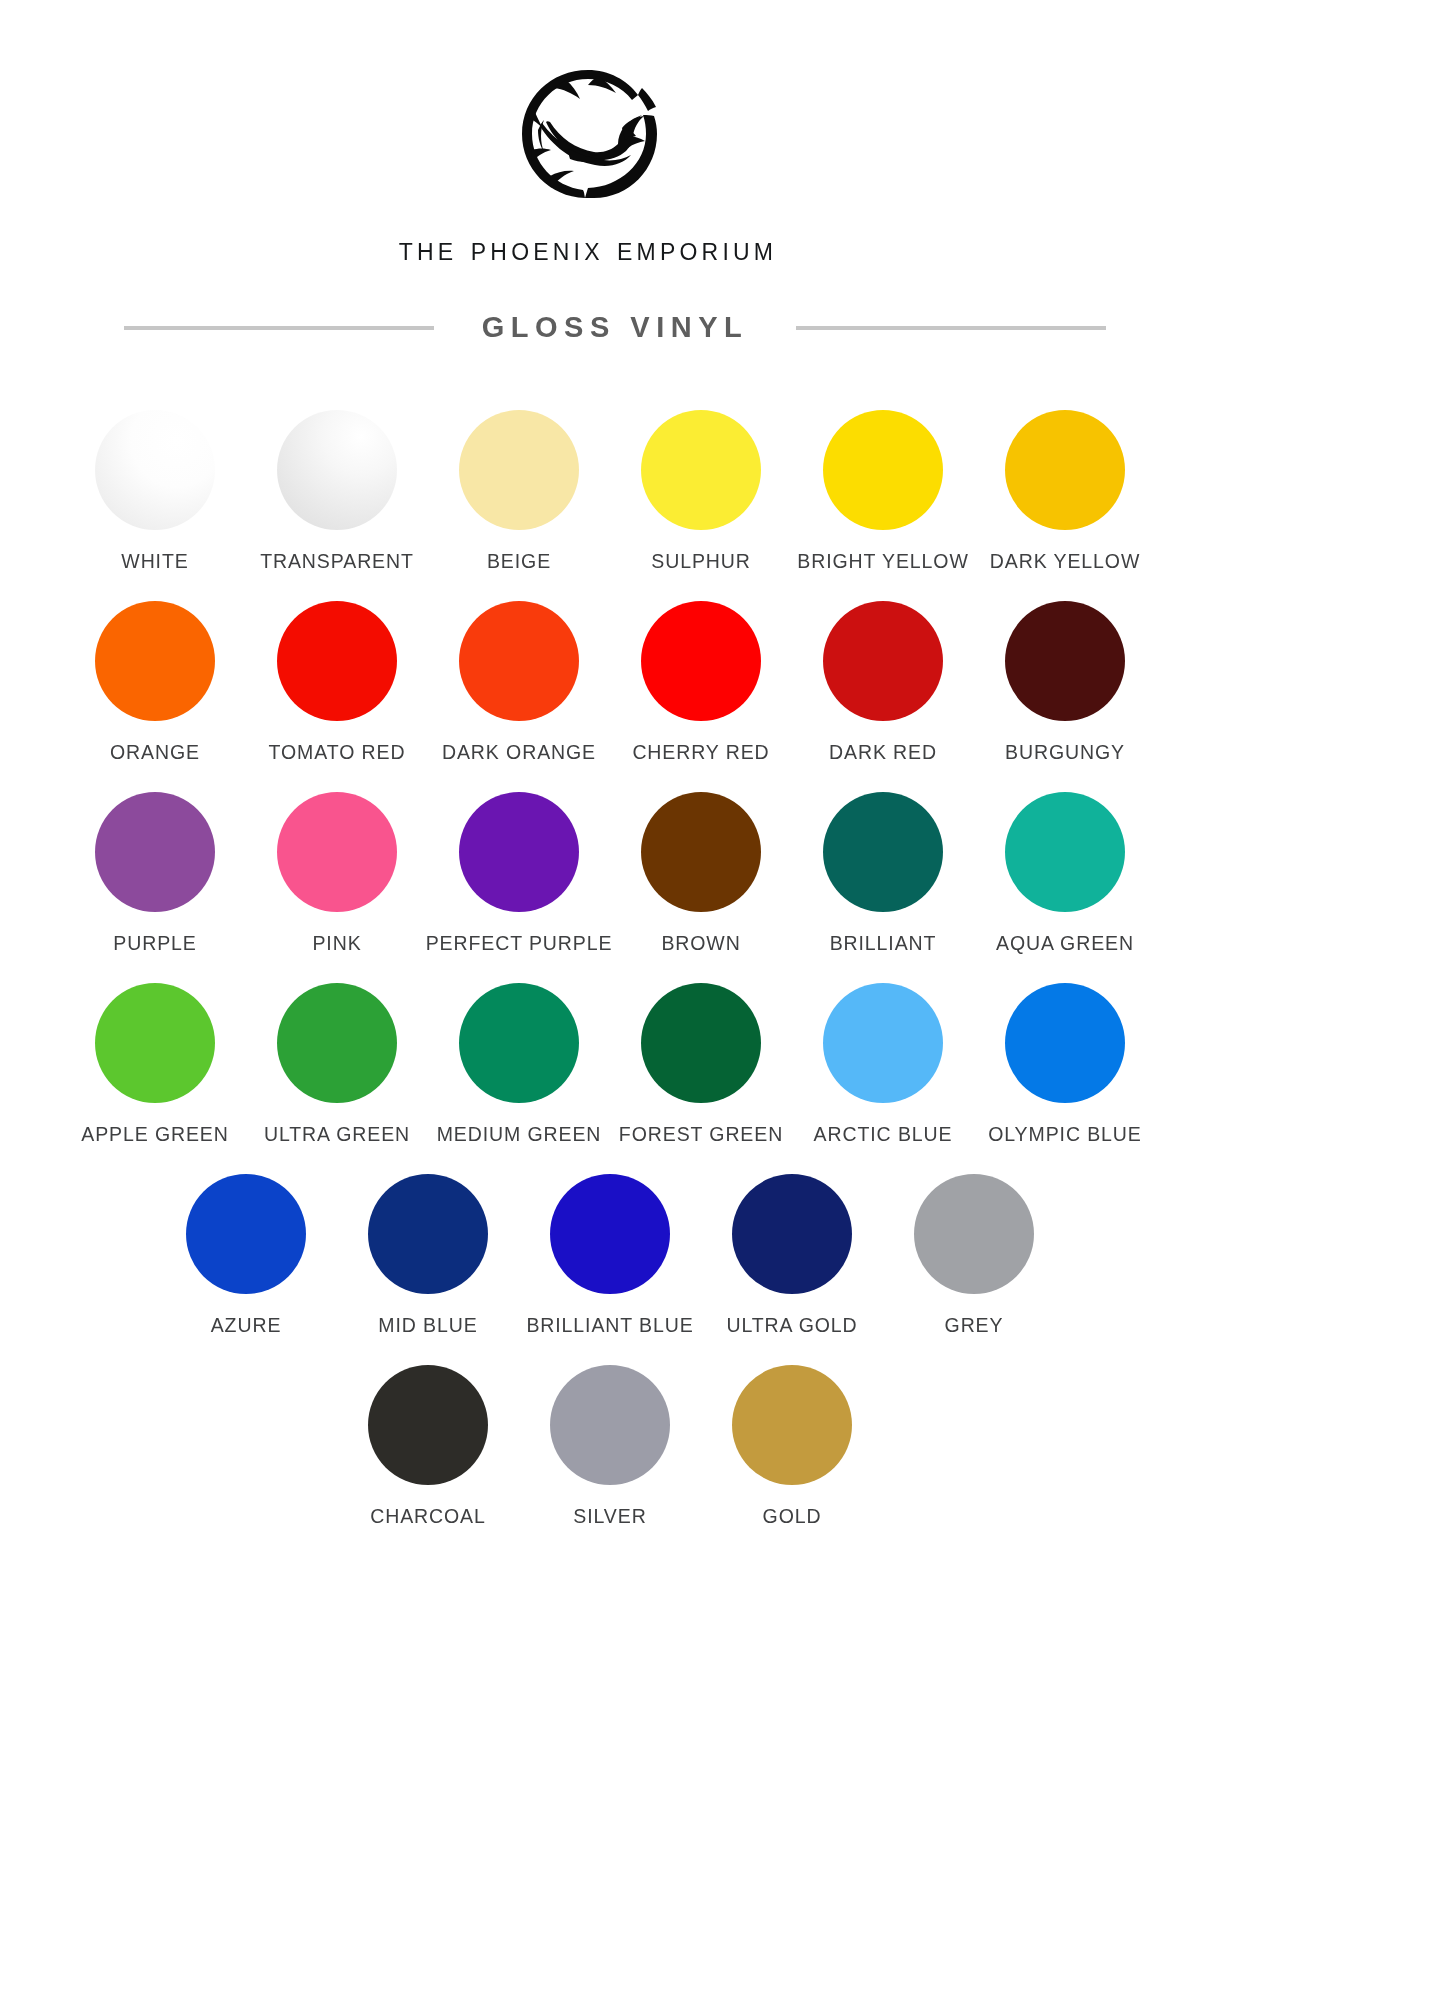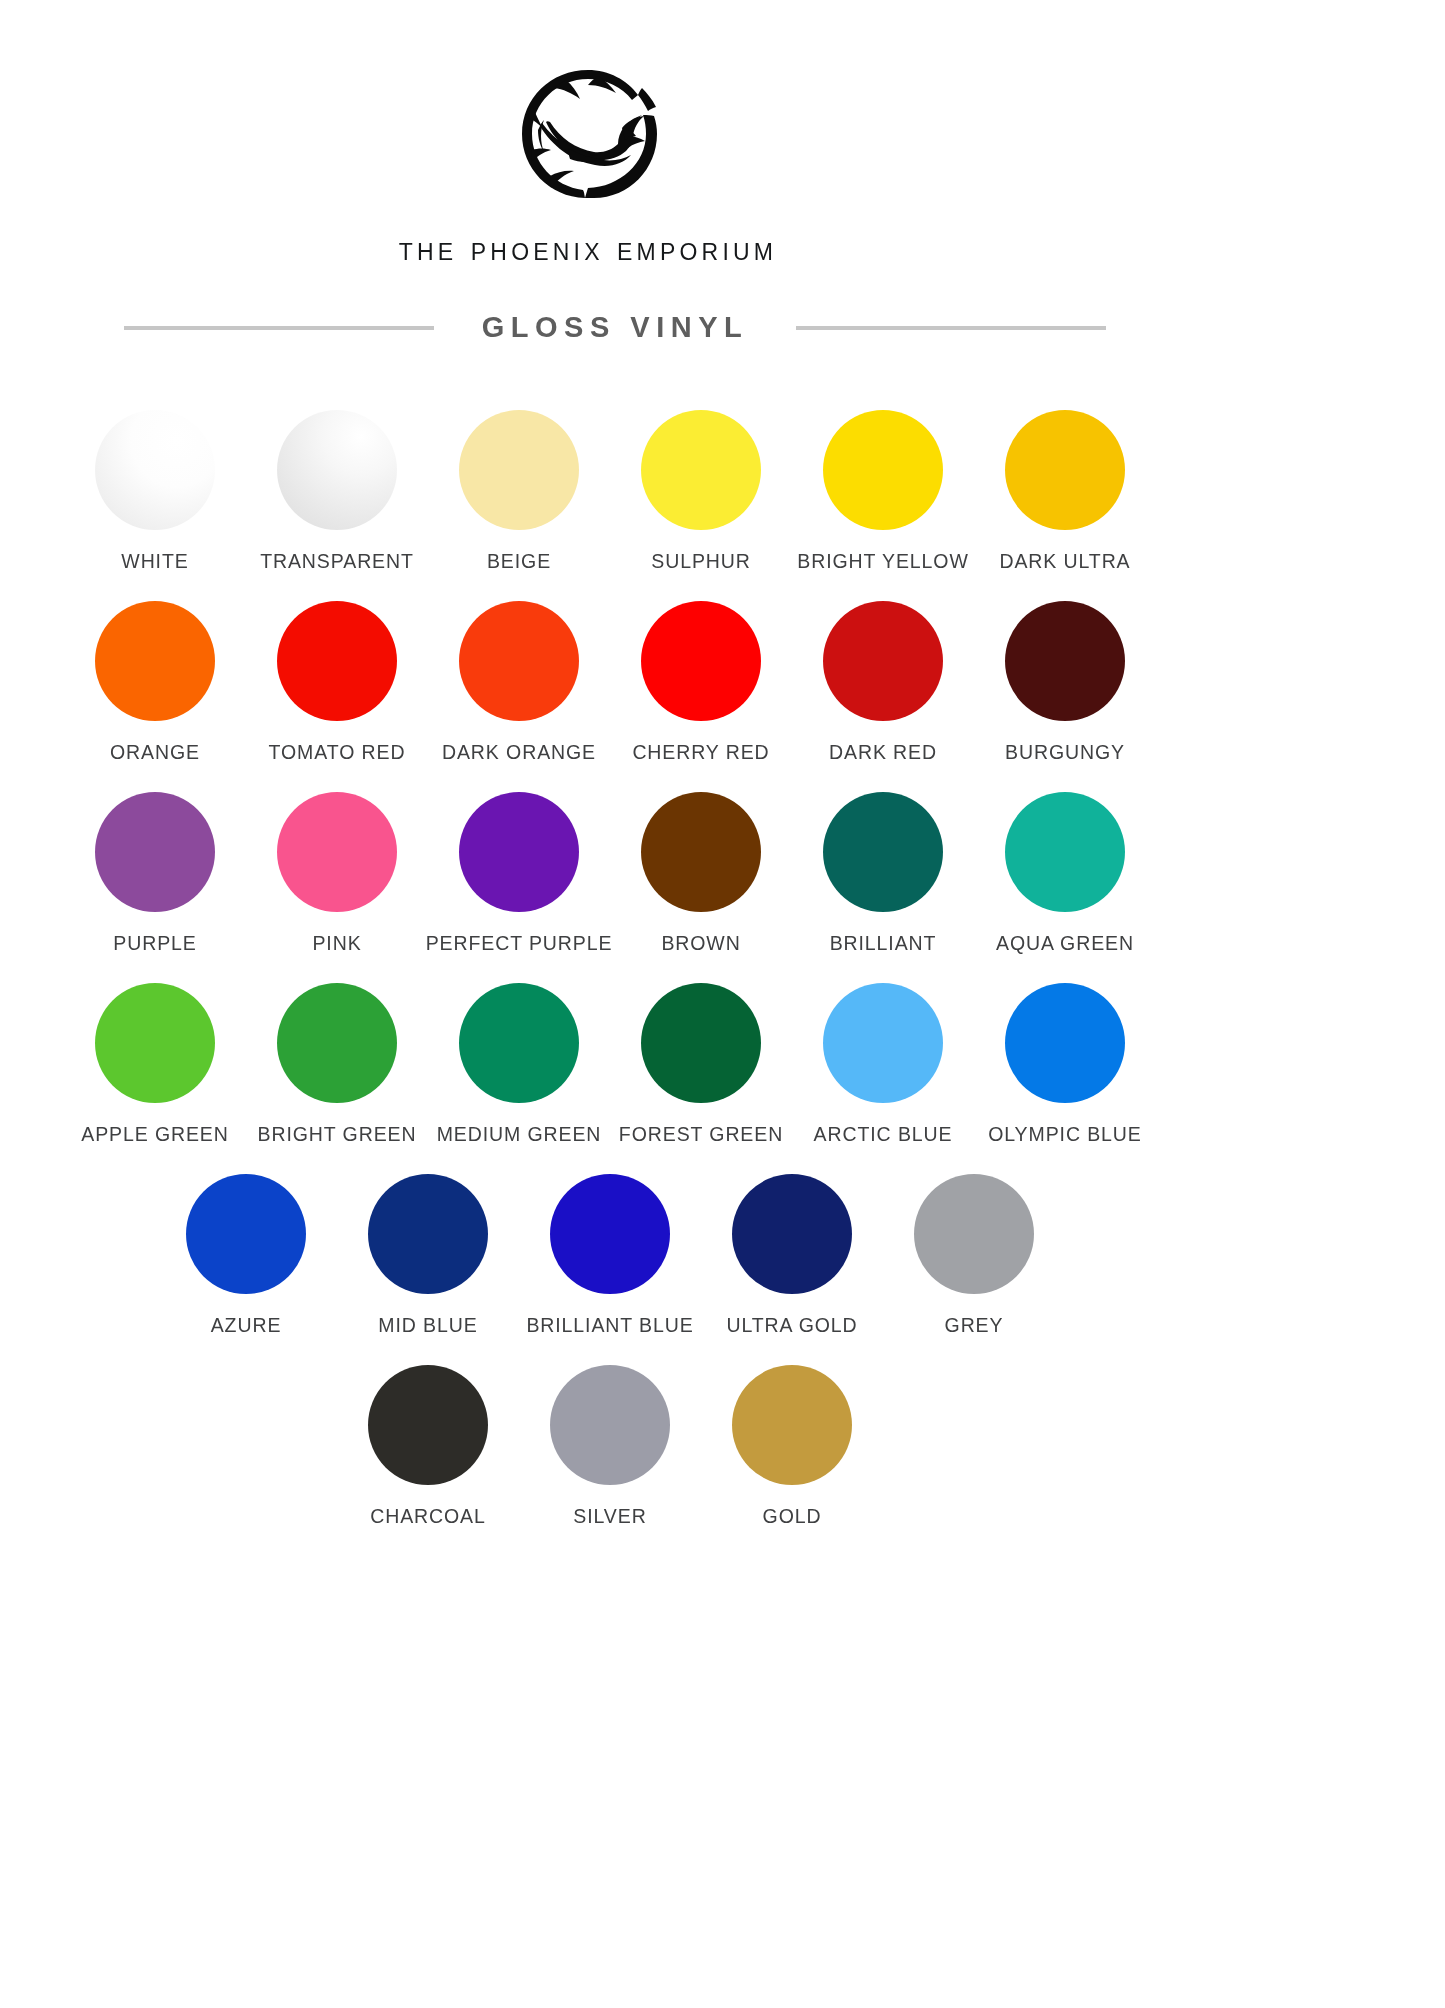--- a/index.html
+++ b/index.html
@@ -198,21 +198,21 @@
         <div class="cell">
           <div class="dot" style="background: rgb(251, 237, 51);"></div>
           <div class="dot-label">SULPHUR</div>
         </div>
         <div class="cell">
           <div class="dot" style="background: rgb(252, 221, 0);"></div>
           <div class="dot-label">BRIGHT YELLOW</div>
         </div>
         <div class="cell">
           <div class="dot" style="background: rgb(247, 195, 0);"></div>
-          <div class="dot-label">DARK ULTRA</div>
+          <div class="dot-label">DARK YELLOW</div>
         </div>
       </div>
       <div class="grid-row">
         <div class="cell">
           <div class="dot" style="background: rgb(250, 101, 0);"></div>
           <div class="dot-label">ORANGE</div>
         </div>
         <div class="cell">
           <div class="dot" style="background: rgb(244, 12, 0);"></div>
           <div class="dot-label">TOMATO RED</div>
@@ -260,21 +260,21 @@
           <div class="dot-label">AQUA GREEN</div>
         </div>
       </div>
       <div class="grid-row">
         <div class="cell">
           <div class="dot" style="background: rgb(92, 199, 46);"></div>
           <div class="dot-label">APPLE GREEN</div>
         </div>
         <div class="cell">
           <div class="dot" style="background: rgb(44, 161, 54);"></div>
-          <div class="dot-label">BRIGHT GREEN</div>
+          <div class="dot-label">ULTRA GREEN</div>
         </div>
         <div class="cell">
           <div class="dot" style="background: rgb(3, 137, 91);"></div>
           <div class="dot-label">MEDIUM GREEN</div>
         </div>
         <div class="cell">
           <div class="dot" style="background: rgb(5, 99, 52);"></div>
           <div class="dot-label">FOREST GREEN</div>
         </div>
         <div class="cell">

